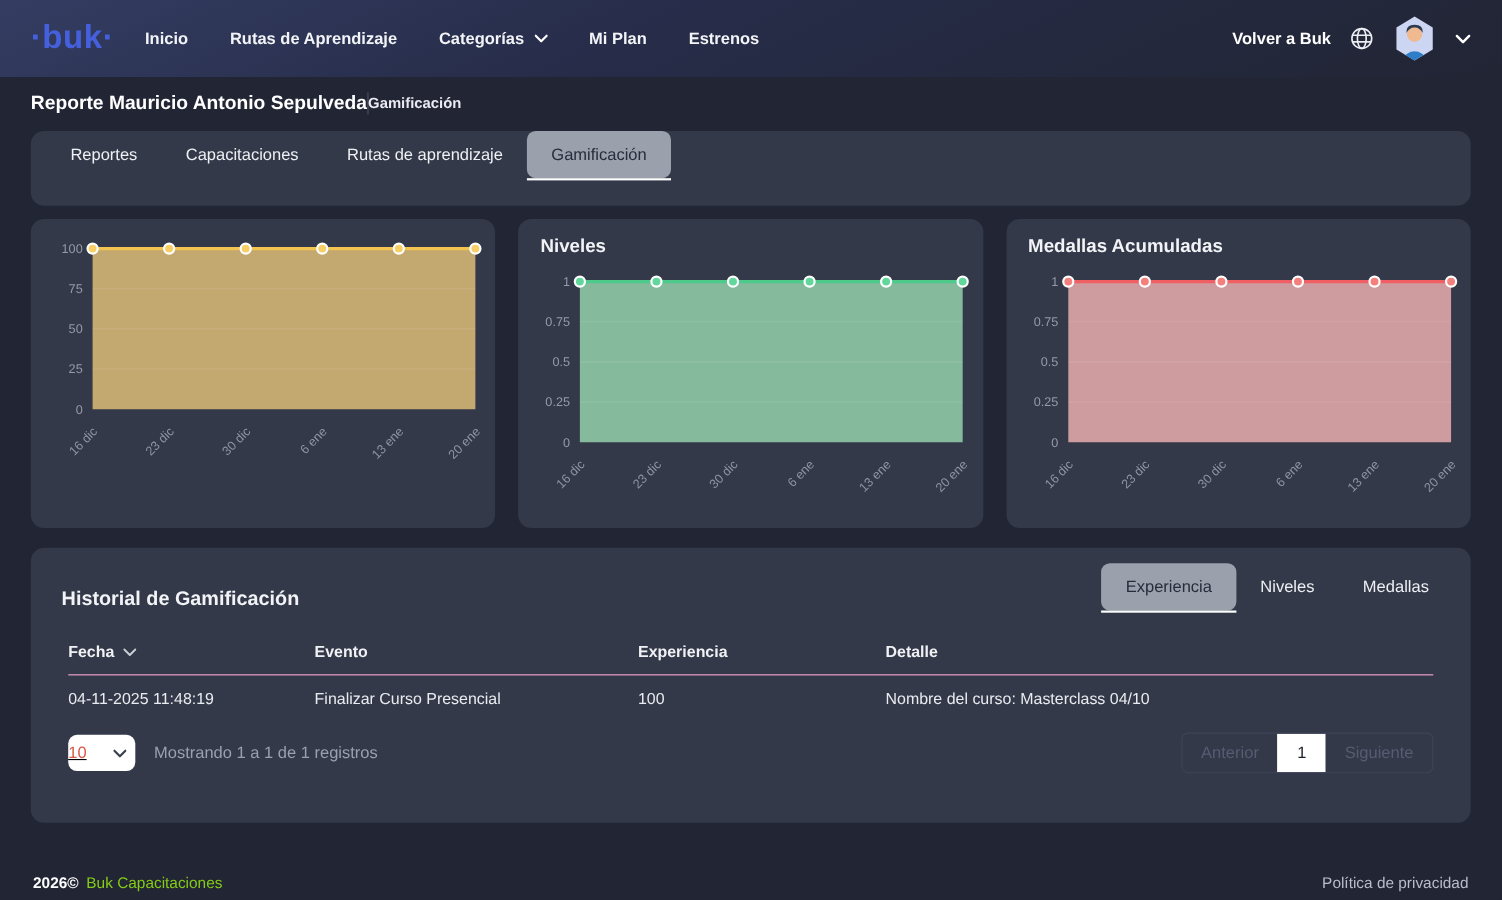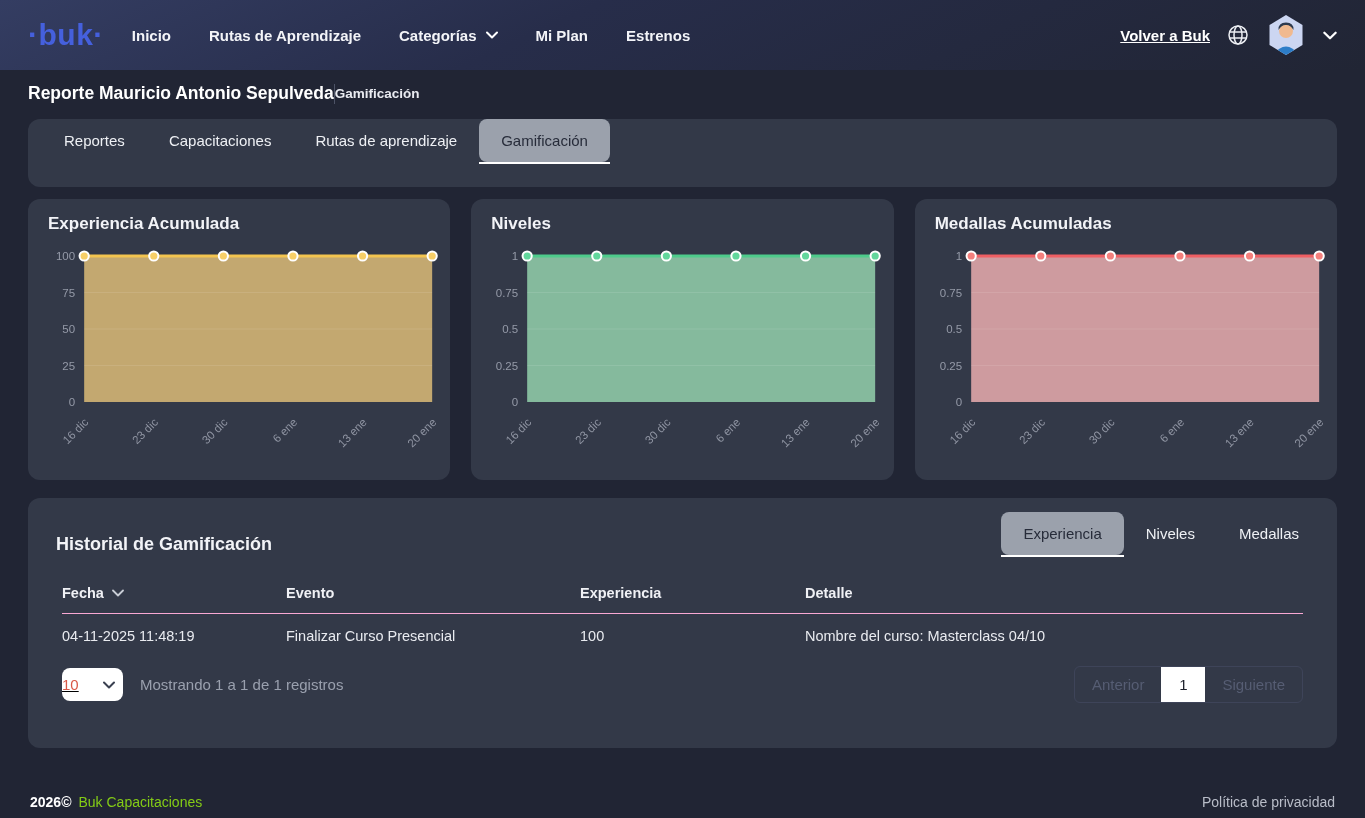--- a/index.html
+++ b/index.html
@@ -10,21 +10,21 @@
   
   .navbar{height:70px;padding:0 28px;display:flex;align-items:center;
     background:linear-gradient(155deg,#343d62 0%,#272d4a 40%,#212534 100%);}
   .logo{font-size:30px;font-weight:700;color:#4560dd;letter-spacing:.5px;
     margin-right:28px;cursor:pointer;line-height:1;}
   .nav-items{display:flex;align-items:center;gap:38px;}
   .nav-item{display:flex;align-items:center;gap:9px;font-size:15px;font-weight:600;
     color:#f3f4f8;cursor:pointer;white-space:nowrap;}
   .chev{width:12px;height:8px;display:inline-block;}
   .nav-right{margin-left:auto;display:flex;align-items:center;gap:17px;}
-  .volver{font-size:15px;font-weight:700;color:#fff;text-decoration:underline;cursor:pointer;}
+  .volver{font-size:15px;font-weight:700;color:#fff;cursor:pointer;}
   .globe{width:22px;height:22px;color:#eceef3;cursor:pointer;}
   .avatar{width:40px;height:42px;cursor:pointer;display:block;}
   .profile-chev{color:#fff;width:14px;height:9px;cursor:pointer;}
 
   
   .page-title-row{display:flex;align-items:center;gap:0;padding:13px 28px 11px;}
   .page-title{font-size:17.5px;font-weight:700;color:#fff;}
   .divider-v{width:1px;height:20px;background:#4d5366;}
   .page-subtitle{font-size:13.5px;font-weight:600;color:#e9ebf1;}
 
@@ -138,21 +138,20 @@
 
 <div class="tabs-card">
     <div class="tab">Reportes</div>
     <div class="tab">Capacitaciones</div>
     <div class="tab">Rutas de aprendizaje</div>
     <div class="tab active">Gamificación</div>
   </div>
 
 <section class="charts-row">
     <div class="chart-card">
-      <div class="chart-title">Experiencia Acumulada</div>
       <svg viewBox="0 0 402 226" class="chart-svg">
         <path d="M46,160 L46,14 L115.6,14 L185.2,14 L254.8,14 L324.4,14 L394,14 L394,160 Z" fill="#cfb274" fill-opacity="0.92"></path>
         <line x1="46" x2="394" y1="123.5" y2="123.5" stroke="rgba(255,255,255,0.10)" stroke-width="1"></line>
         <line x1="46" x2="394" y1="87" y2="87" stroke="rgba(255,255,255,0.10)" stroke-width="1"></line>
         <line x1="46" x2="394" y1="50.5" y2="50.5" stroke="rgba(255,255,255,0.10)" stroke-width="1"></line>
         <line x1="46" x2="394" y1="14" y2="14" stroke="rgba(255,255,255,0.10)" stroke-width="1"></line>
         <polyline points="46,14 115.6,14 185.2,14 254.8,14 324.4,14 394,14" fill="none" stroke="#f3c44f" stroke-width="3"></polyline>
         <circle cx="46" cy="14" r="4.6" fill="#f8cf67" stroke="#ffffff" stroke-width="2"></circle>
         <circle cx="115.6" cy="14" r="4.6" fill="#f8cf67" stroke="#ffffff" stroke-width="2"></circle>
         <circle cx="185.2" cy="14" r="4.6" fill="#f8cf67" stroke="#ffffff" stroke-width="2"></circle>

